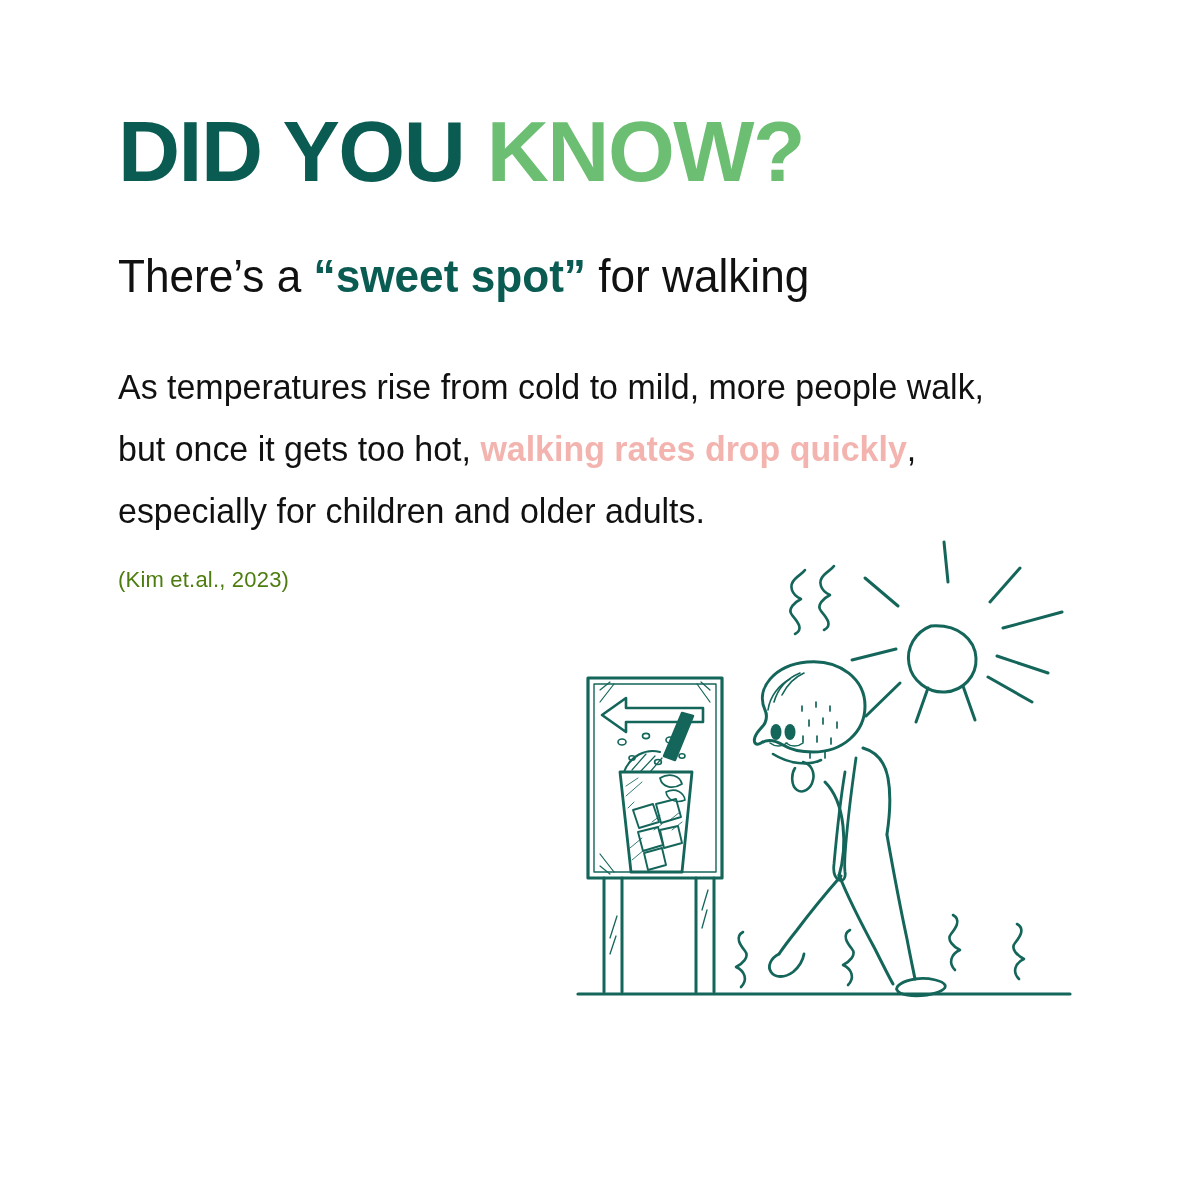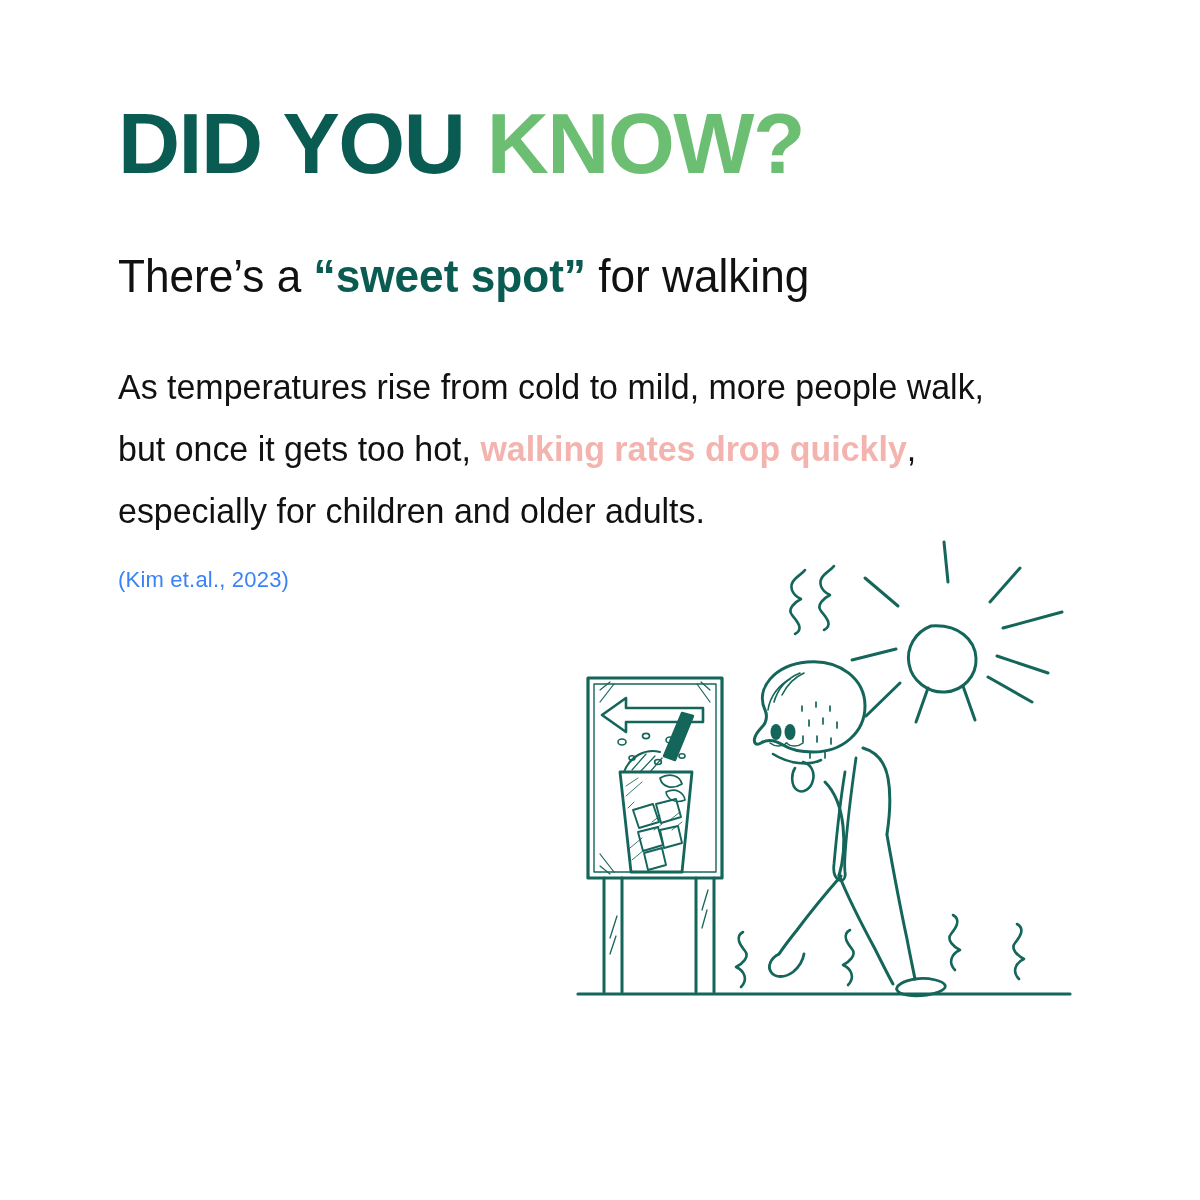--- a/index.html
+++ b/index.html
@@ -13,21 +13,21 @@
     position: relative;
     overflow: hidden;
     font-family: "Liberation Sans", sans-serif;
     -webkit-font-smoothing: antialiased;
   }
 
   
   #headline {
     position: absolute;
     left: 118px;
-    top: 100px;
+    top: 108px;
     font-family: "Liberation Sans", sans-serif;
     font-weight: 700;
     font-size: 86px;
     letter-spacing: -1.5px;
     line-height: 1.0;
     white-space: nowrap;
   }
   .hl-dark { color: #0a5c52; }
   .hl-light { color: #6cbf72; }
 
@@ -65,21 +65,21 @@
     color: #f3b4af;
     font-weight: 700;
   }
 
   
   #citation {
     position: absolute;
     left: 118px;
     top: 567px;
     font-size: 22px;
-    color: #3b82f6;
+    color: #4d7c0f;
     letter-spacing: 0.2px;
   }
 
   
   #illustration {
     position: absolute;
     left: 560px;
     top: 530px;
     width: 540px;
     height: 480px;

